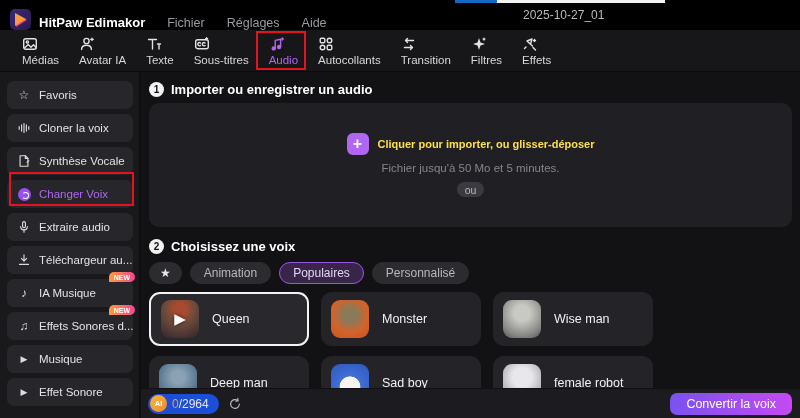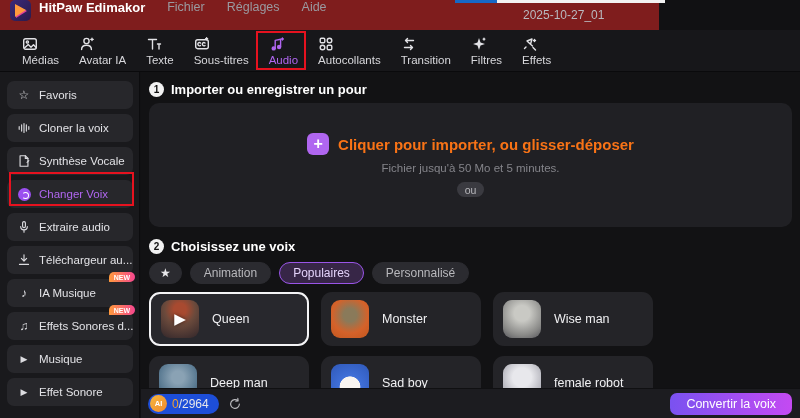--- a/index.html
+++ b/index.html
@@ -1,21 +1,21 @@
 <!DOCTYPE html>
 <html><head>
 <meta charset="utf-8">
 <style>
   * { margin:0; padding:0; box-sizing:border-box; }
   html,body { width:800px; height:418px; overflow:hidden; background:#111113;
               font-family:"Liberation Sans","DejaVu Sans",sans-serif; color:#e8e8ea; }
 
   
-  #titlebar { position:absolute; left:0; top:0; width:659px; height:30px;
-              background:#7f1d1d; display:flex; align-items:flex-start; }
+  #titlebar { position:absolute; left:0; top:0; width:800px; height:30px;
+              background:#000000; display:flex; align-items:flex-end; }
   #app-logo { width:21px; height:21px; border-radius:5px; margin-left:10px;
               background:linear-gradient(135deg,#3a2a7a,#2a1a4a); position:relative; overflow:hidden; }
   #app-logo:after { content:""; position:absolute; left:5px; top:4px; width:0; height:0;
               border-left:11px solid #ff9a3d; border-top:6px solid transparent; border-bottom:7px solid transparent;
               filter:drop-shadow(1px 1px 0 #e0409a); }
   #app-name { font-weight:bold; font-size:13px; margin-left:8px; color:#fff; }
   .menu-item { font-size:12.5px; color:#9a9aa0; margin-left:22px; cursor:default; }
   #doc-title { position:absolute; left:523px; top:8px; font-size:12px; color:#b9b9bf; }
   .edge-blue  { position:absolute; left:455px; top:0; width:42px; height:3px; background:#1668c6; }
   .edge-white { position:absolute; left:497px; top:0; width:168px; height:3px; background:#f2f2f2; }
@@ -58,21 +58,21 @@
   .step-head { display:flex; align-items:center; margin:10px 0 6px 8px; }
   .step-num { width:15px; height:15px; border-radius:50%; background:#f2f2f2; color:#111;
               font-size:10px; font-weight:bold; display:flex; align-items:center; justify-content:center; }
   .step-title { font-size:13px; font-weight:bold; color:#fff; margin-left:7px; }
 
   #dropzone { margin-left:8px; width:643px; height:124px; background:#202024; border-radius:10px;
               display:flex; flex-direction:column; align-items:center; justify-content:center; cursor:pointer; }
   #cta-row { display:flex; align-items:center; }
   #plus-btn { width:22px; height:22px; border-radius:6px; background:#b066f0; color:#fff; font-size:16px;
               font-weight:bold; display:flex; align-items:center; justify-content:center; margin-right:9px; }
-  #cta-text { font-size:15px; font-weight:bold; color:#f97316; }
+  #cta-text { font-size:11px; font-weight:bold; color:#fde047; }
   #hint-text { font-size:11.5px; color:#84848a; margin-top:7px; }
   #or-pill { font-size:10.5px; color:#b8b8bc; background:#3a3a40; border-radius:9px; padding:1.5px 8px; margin-top:8px; }
   #record-row { display:flex; align-items:center; margin-top:8px; cursor:pointer; }
   #record-link { font-size:12px; color:#f0f0f2; text-decoration:underline; margin-left:5px; }
 
   #chips { display:flex; align-items:center; margin:8px 0 8px 8px; gap:8px; }
   .chip { font-size:12px; color:#b8b8bc; background:#2b2b30; border:1px solid #2b2b30;
           border-radius:12px; padding:3px 13px; cursor:pointer; white-space:nowrap; }
   .chip.star { padding:3px 10px; color:#e8e8ea; font-size:12px; }
   .chip.selected { color:#e3d2fa; background:#372647; border:1.5px solid #9a55e8; }
@@ -279,21 +279,21 @@
   <div class="side-item">
     <span class="s-icon" style="font-size:9px;">▶</span>
     <span class="s-label">Effet Sonore</span>
   </div>
 </div>
 
 <div id="main">
 
   <div class="step-head">
     <span class="step-num">1</span>
-    <span class="step-title">Importer ou enregistrer un pour</span>
+    <span class="step-title">Importer ou enregistrer un audio</span>
   </div>
 
   <div id="dropzone">
     <div id="cta-row">
       <span id="plus-btn">+</span>
       <span id="cta-text">Cliquer pour importer, ou glisser-déposer</span>
     </div>
     <div id="hint-text">Fichier jusqu'à 50 Mo et 5 minutes.</div>
     <div id="or-pill">ou</div>
   </div>

